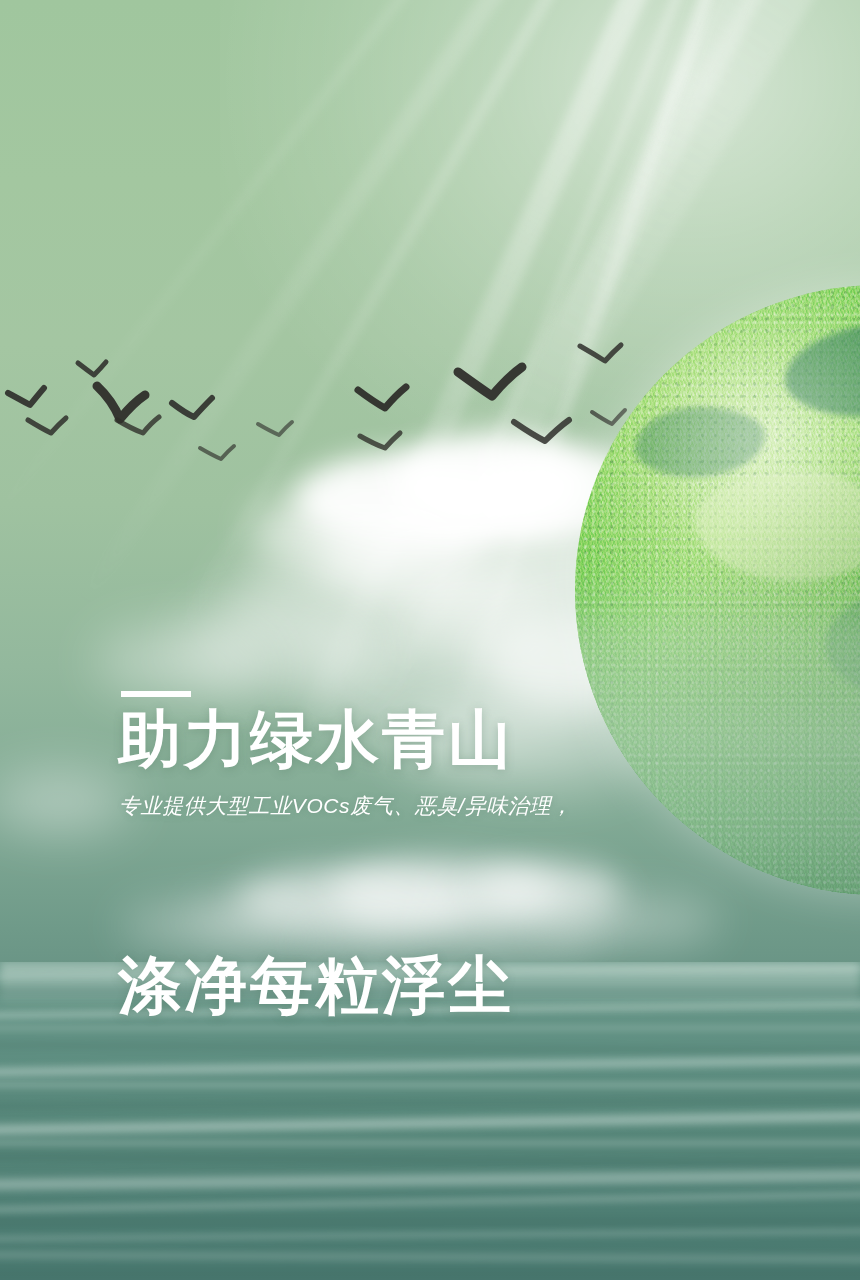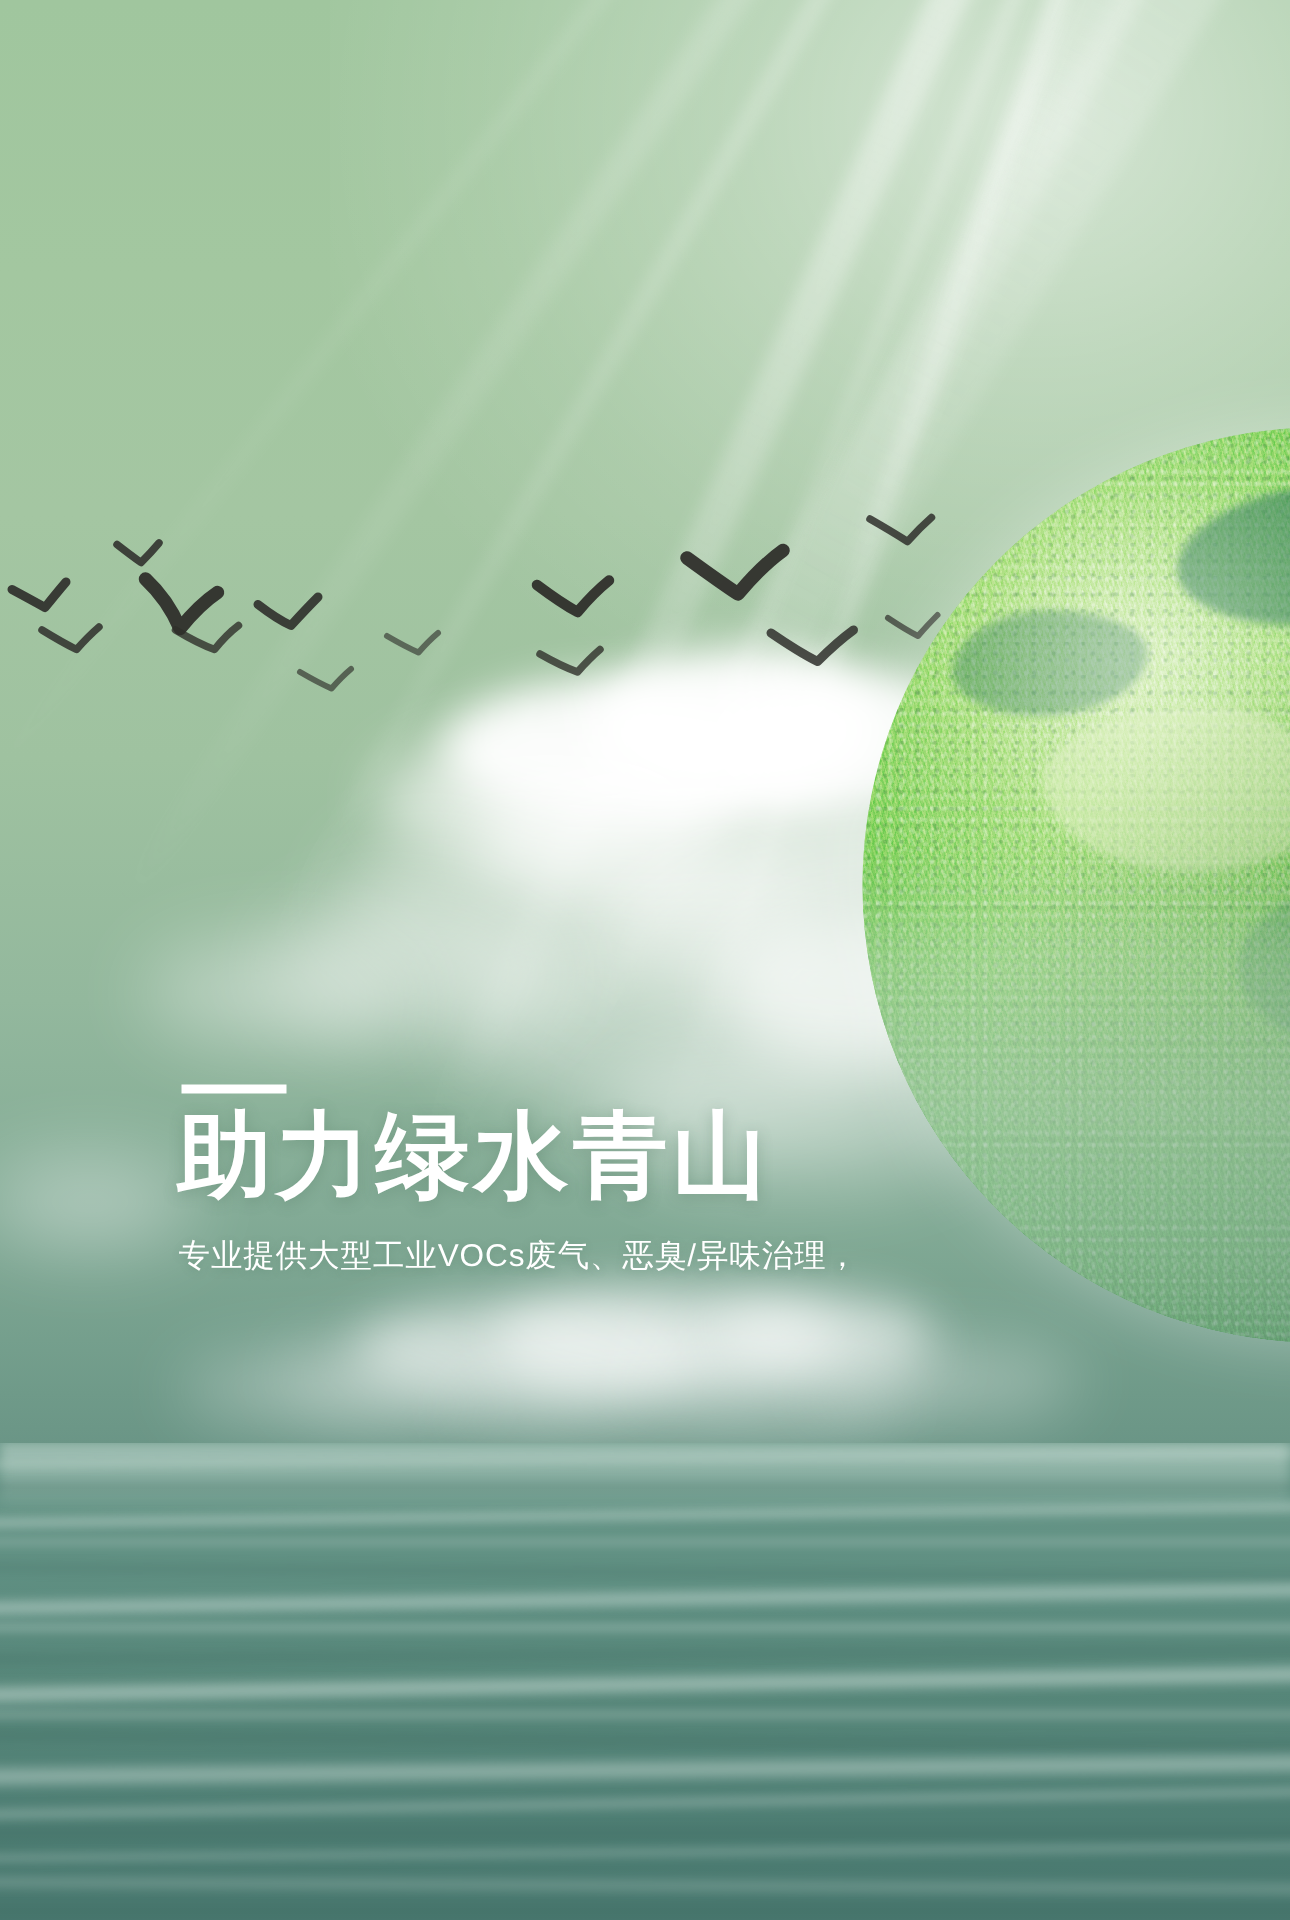--- a/index.html
+++ b/index.html
@@ -146,21 +146,21 @@
   .ripple.dark{
     background:linear-gradient(180deg,rgba(40,80,72,0) 0%,rgba(48,86,78,.50) 50%,rgba(40,80,72,0) 100%);
   }
   .water-horizon{
     position:absolute;left:0;top:0;width:860px;height:46px;
     background:linear-gradient(180deg,rgba(210,228,220,.55) 0%,rgba(210,228,220,0) 100%);
     filter:blur(4px);
   }
 
   
-  .content{position:absolute;left:0;top:0;width:860px;height:1086px;margin-top:32px;}
+  .content{position:absolute;left:0;top:0;width:860px;height:1086px;}
   .headline{
     position:absolute;left:118px;top:492px;
     color:#ffffff;
     font-size:63px;
     font-weight:700;
     line-height:82px;
     letter-spacing:3px;
     text-shadow:0 2px 10px rgba(70,110,85,.30);
     white-space:pre;
   }
@@ -171,21 +171,21 @@
   }
   .subtitle{
     position:absolute;left:119px;top:764px;
     color:#ffffff;
     font-size:21px;
     font-weight:400;
     line-height:42px;
     letter-spacing:.6px;
     text-shadow:0 1px 6px rgba(70,110,85,.28);
   }
-  .subtitle .sub-line{display:block;}
+  .subtitle .sub-line{display:block;font-style:italic;}
 </style>
 </head>
 <body>
 
 <div id="poster">
 
   <div class="sky"></div>
   <div class="sky-glow"></div>
 
   <div class="rays">
@@ -288,20 +288,21 @@
     <div class="ripple dark" style="top:252px;height:16px;opacity:.30;"></div>
     <div class="ripple" style="top:268px;height:10px;opacity:.30;transform:rotate(-.5deg);"></div>
     <div class="ripple" style="top:288px;height:14px;opacity:.26;transform:rotate(.3deg);"></div>
     <div class="ripple dark" style="top:306px;height:12px;opacity:.26;"></div>
   </div>
 
   <div class="content">
 
     <h1 class="headline">
       <span class="hl-line">助力绿水青山</span>
+      <span class="hl-line">涤净每粒浮尘</span>
     </h1>
 
     <div class="divider"></div>
 
     <p class="subtitle">
       <span class="sub-line">专业提供大型工业VOCs废气、恶臭/异味治理，</span>
     </p>
 
   </div>
 

